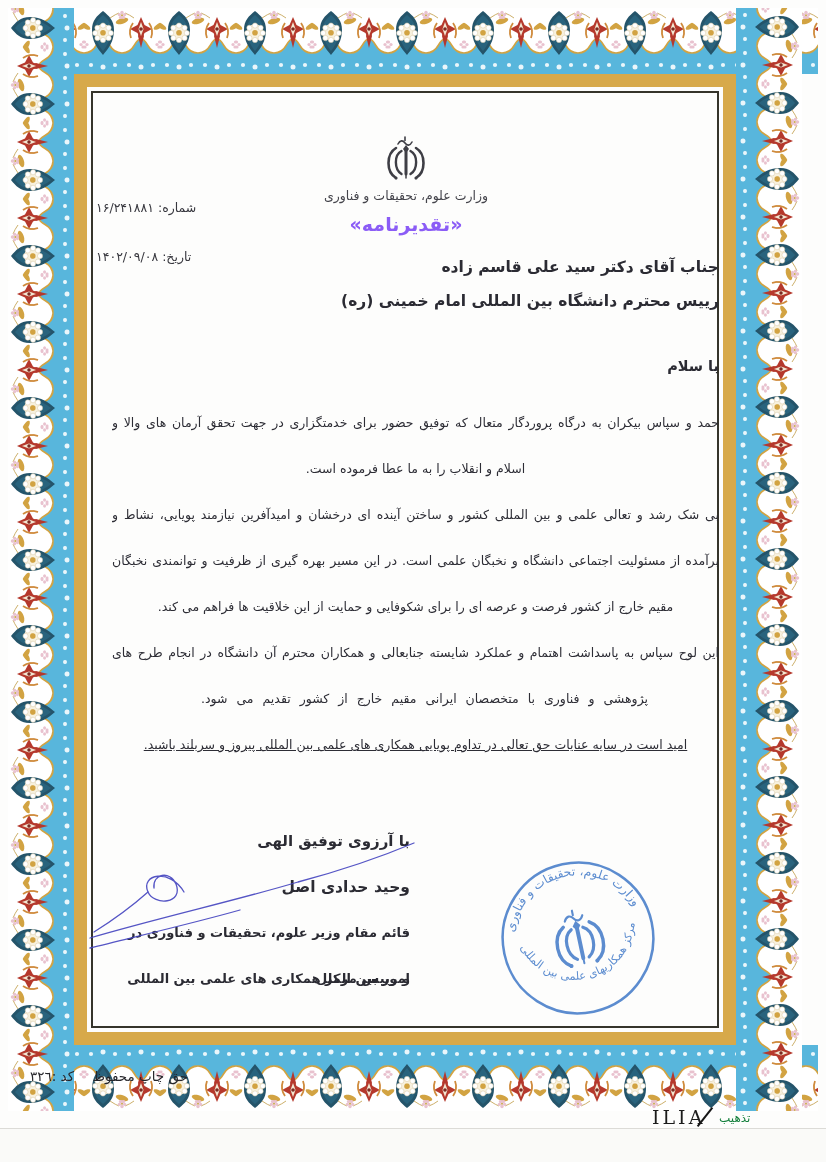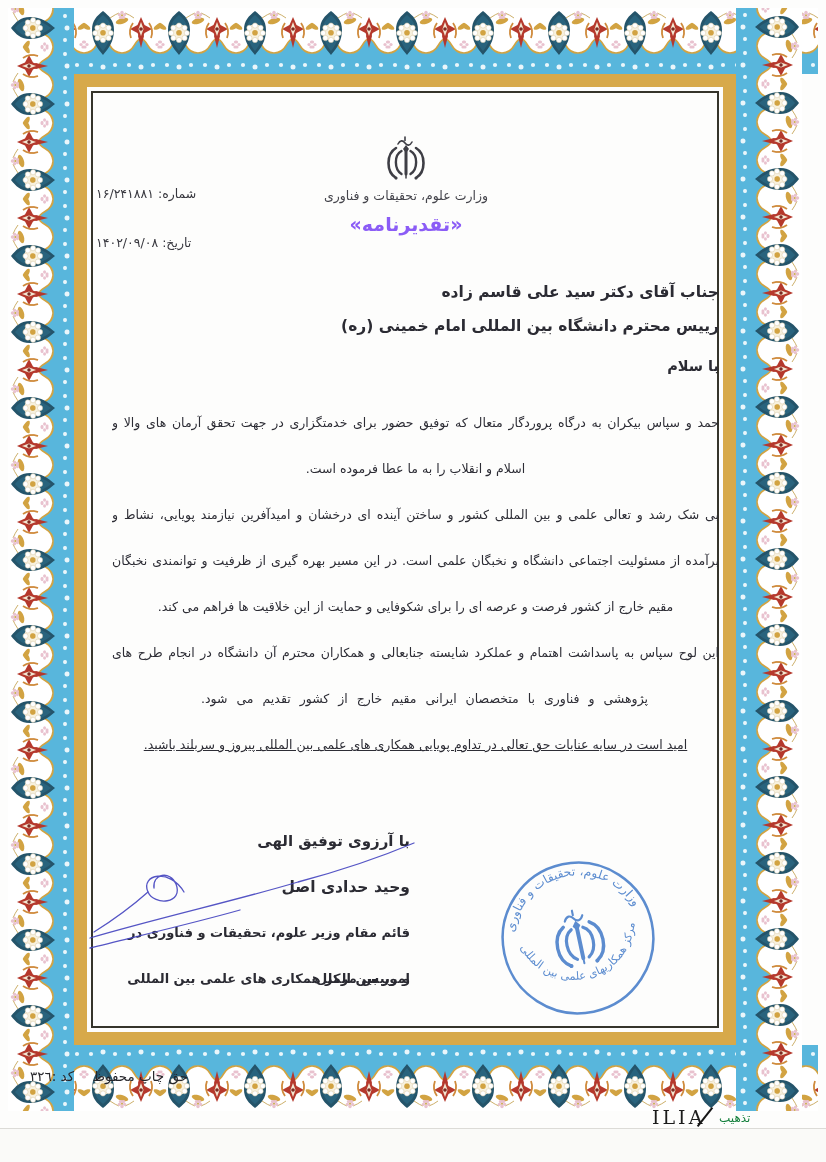--- a/index.html
+++ b/index.html
@@ -18,26 +18,26 @@
   .frame-line{position:absolute;left:91px;top:91px;width:628px;height:937px;
     border:2px solid #35342b;box-sizing:border-box;background:#fdfdfc;}
 
   
   .header{position:absolute;left:140px;top:136px;width:532px;text-align:center;color:#3e3e45;}
   .header .emblem{display:inline-block;}
   .ministry{font-size:12.5px;margin-top:2px;color:#44444b;}
   .doc-title{font-size:19px;font-weight:bold;margin-top:10px;color:#8b5cf6;}
 
   .meta{position:absolute;left:96px;top:186px;color:#37373e;font-size:12.5px;direction:rtl;text-align:left;}
-  .meta-line{white-space:nowrap;}
+  .meta-line{white-space:nowrap;margin-top:14px;}
   .meta-line + .meta-line{margin-top:34px;}
 
   
   .recipient{position:absolute;right:107px;top:258px;direction:rtl;text-align:right;color:#2b2b33;}
-  .recipient .r1{font-size:15.5px;font-weight:600;margin-top:25px;}
+  .recipient .r1{font-size:15.5px;font-weight:600;}
   .recipient .r2{font-size:15.5px;font-weight:600;margin-top:16px;}
   .salutation{position:absolute;right:107px;top:358px;direction:rtl;font-size:14.5px;font-weight:600;color:#2b2b33;}
 
   
   .body-text{position:absolute;left:112px;right:107px;top:400px;direction:rtl;color:#2d2d35;font-size:12.5px;}
   .line{height:46px;line-height:46px;overflow:hidden;}
   .just{text-align:justify;text-align-last:justify;}
   .al{text-align:center;white-space:nowrap;}
   .ar{text-align:center;white-space:nowrap;text-decoration:underline;}
   .sp{word-spacing:5px;padding-left:18px;}

